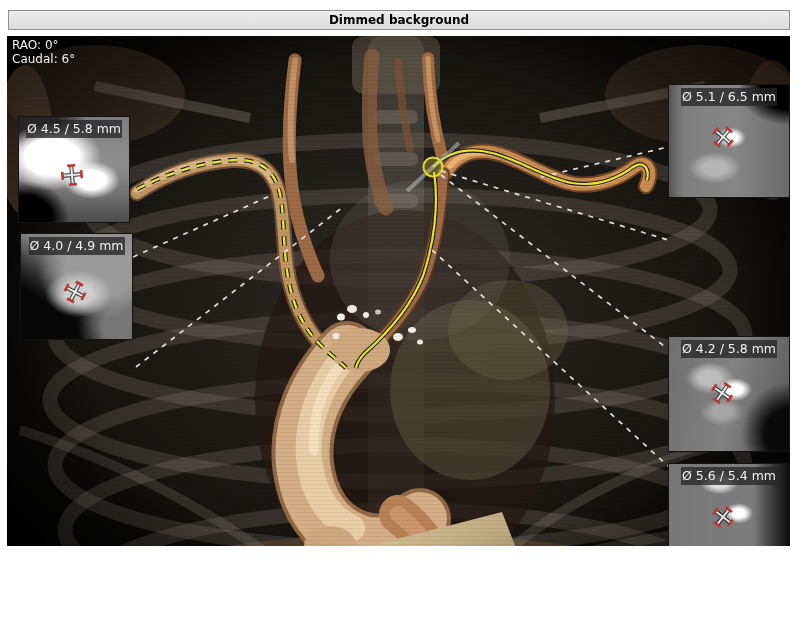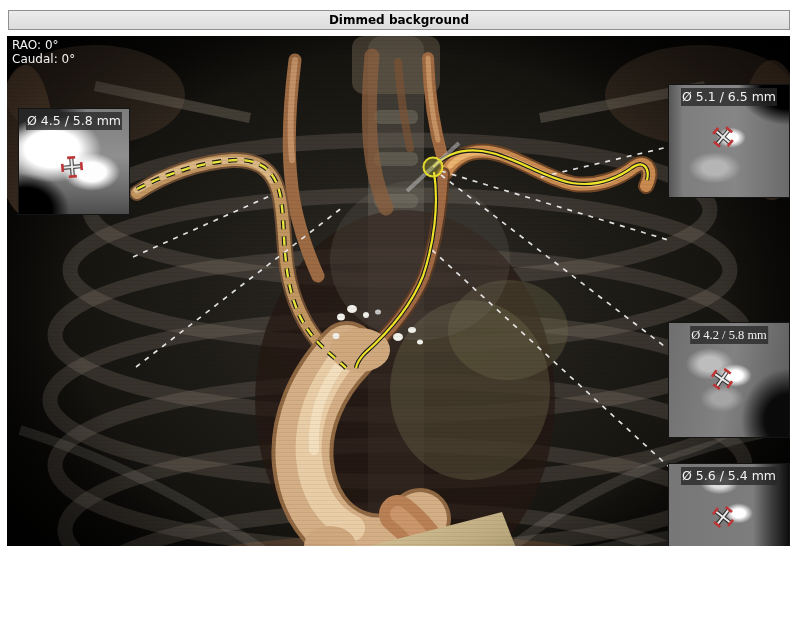--- a/index.html
+++ b/index.html
@@ -15,21 +15,21 @@
   .scene{position:absolute;inset:0;cursor:grab;}
   .scene::after{content:"";position:absolute;inset:0;pointer-events:none;
     background:repeating-linear-gradient(180deg,rgba(0,0,0,.20) 0 1px,transparent 1px 4px);opacity:.28;}
   .orient{position:absolute;left:5px;top:2px;color:#f2f2f2;font-size:12px;line-height:14px;z-index:30;}
   
   .inset{position:absolute;border:1px solid #141414;box-sizing:border-box;z-index:20;overflow:hidden;}
   .inset .lbl{position:absolute;left:50%;top:3px;transform:translateX(-50%);
     background:rgba(38,38,38,.78);color:#f2f2f2;font-size:12.5px;line-height:16px;
     padding:1px 1px;border-radius:0;white-space:nowrap;}
   .xhair{position:absolute;width:26px;height:26px;margin:-13px 0 0 -13px;}
-  .i-l1{left:11px;top:72px;width:112px;height:107px;background:
+  .i-l1{left:11px;top:80px;width:112px;height:107px;background:
     radial-gradient(45% 32% at 30% 38%,#fff 0 55%,rgba(255,255,255,0) 100%),
     radial-gradient(26% 18% at 66% 60%,#fdfdfd 0 50%,rgba(255,255,255,0) 100%),
     radial-gradient(40% 35% at 6% 96%,#000 0 60%,rgba(0,0,0,0) 100%),
     radial-gradient(50% 28% at 12% 6%,#262626 0 50%,rgba(0,0,0,0) 100%),
     linear-gradient(180deg,#7d7d7d 0%,#8f8f8f 45%,#6f6f6f 75%,#4c4c4c 100%);}
   .i-l2{left:13px;top:197px;width:113px;height:107px;background:
     radial-gradient(30% 22% at 52% 57%,#cfcfcf 0 40%,rgba(200,200,200,0) 100%),
     radial-gradient(55% 45% at 70% 35%,#9a9a9a 0 55%,rgba(140,140,140,0) 100%),
     radial-gradient(45% 40% at 96% 88%,#767676 0 50%,rgba(0,0,0,0) 100%),
     linear-gradient(212deg,#8e8e8e 0%,#848484 38%,#333 56%,#070707 70%);}
@@ -42,26 +42,26 @@
   .i-r1{left:661px;top:48px;width:122px;height:114px;background:
     radial-gradient(12% 9% at 52% 47%,#fff 0 45%,rgba(255,255,255,0) 100%),
     radial-gradient(22% 14% at 38% 74%,#b5b5b5 0 45%,rgba(181,181,181,0) 100%),
     radial-gradient(42% 32% at 100% 4%,#000 0 55%,rgba(0,0,0,0) 100%),
     linear-gradient(90deg,#565656 0%,#7e7e7e 12%,#868686 55%,#6a6a6a 100%);}
   .i-r2{left:661px;top:171px;width:122px;height:115px;background:
     radial-gradient(16% 12% at 58% 80%,#fff 0 55%,rgba(255,255,255,0) 100%),
     radial-gradient(12% 10% at 72% 66%,#f0f0f0 0 45%,rgba(240,240,240,0) 100%),
     radial-gradient(45% 35% at 100% 8%,#000 0 60%,rgba(0,0,0,0) 100%),
     linear-gradient(120deg,#8a8a8a 0%,#808080 55%,#4f4f4f 100%);}
-  .i-r3{left:661px;top:286px;width:122px;height:116px;background:
+  .i-r3{left:661px;top:300px;width:122px;height:116px;background:
     radial-gradient(14% 10% at 55% 46%,#fff 0 45%,rgba(255,255,255,0) 100%),
     radial-gradient(20% 14% at 34% 36%,#bdbdbd 0 45%,rgba(189,189,189,0) 100%),
     radial-gradient(18% 12% at 44% 66%,#a5a5a5 0 45%,rgba(165,165,165,0) 100%),
     radial-gradient(40% 45% at 100% 85%,#0a0a0a 0 50%,rgba(0,0,0,0) 100%),
-    linear-gradient(100deg,#6f6f6f 0%,#828282 50%,#5a5a5a 100%); font-family: Liberation Serif, serif;}
+    linear-gradient(100deg,#6f6f6f 0%,#828282 50%,#5a5a5a 100%);}
   .i-r4{left:661px;top:427px;width:122px;height:114px;background:
     radial-gradient(16% 10% at 42% 17%,#dedede 0 45%,rgba(222,222,222,0) 100%),
     radial-gradient(12% 9% at 58% 44%,#fff 0 45%,rgba(255,255,255,0) 100%),
     linear-gradient(90deg,#777 0%,#7d7d7d 70%,#3b3b3b 86%,#0d0d0d 100%);}
 </style>
 </head>
 <body>
 
 <div class="app">
 
@@ -212,21 +212,21 @@
         <ellipse cx="733" cy="607" rx="3.5" ry="2.5" fill="#4a3326"></ellipse>
         <ellipse cx="741" cy="607" rx="3.5" ry="2.5" fill="#4a3326"></ellipse>
       </g>
 
       <rect x="7" y="36" width="783" height="592" fill="url(#vig)"></rect>
     </svg>
     </div>
 
     <div class="orient">
       <div>RAO: 0°</div>
-      <div>Caudal: 0°</div>
+      <div>Caudal: 6°</div>
     </div>
 
     <div class="inset i-l1">
       <span class="lbl">Ø 4.5 / 5.8 mm</span>
       <span class="xhair" style="left:48%;top:55%;transform:rotate(-5deg);"><svg viewBox="0 0 26 26" width="26" height="26">
   <g stroke="#1a1a1a" stroke-width="4.2" opacity="0.8">
     <line x1="13" y1="4" x2="13" y2="22"></line>
               <line x1="4" y1="13" x2="22" y2="13"></line>
             </g>
   <g stroke="#e8e8e8" stroke-width="2">
@@ -234,20 +234,39 @@
               <line x1="4" y1="13" x2="22" y2="13"></line>
             </g>
   <g stroke="#bf3434" stroke-width="2.6">
     <line x1="9" y1="3.5" x2="17" y2="3.5"></line>
               <line x1="9" y1="22.5" x2="17" y2="22.5"></line>
     <line x1="3.5" y1="9" x2="3.5" y2="17"></line>
               <line x1="22.5" y1="9" x2="22.5" y2="17"></line>
             </g>
 </svg></span>
     </div>
+    <div class="inset i-l2">
+      <span class="lbl">Ø 4.0 / 4.9 mm</span>
+      <span class="xhair" style="left:49%;top:55%;transform:rotate(28deg);"><svg viewBox="0 0 26 26" width="26" height="26">
+  <g stroke="#1a1a1a" stroke-width="4.2" opacity="0.8">
+    <line x1="13" y1="4" x2="13" y2="22"></line>
+              <line x1="4" y1="13" x2="22" y2="13"></line>
+            </g>
+  <g stroke="#e8e8e8" stroke-width="2">
+    <line x1="13" y1="4" x2="13" y2="22"></line>
+              <line x1="4" y1="13" x2="22" y2="13"></line>
+            </g>
+  <g stroke="#bf3434" stroke-width="2.6">
+    <line x1="9" y1="3.5" x2="17" y2="3.5"></line>
+              <line x1="9" y1="22.5" x2="17" y2="22.5"></line>
+    <line x1="3.5" y1="9" x2="3.5" y2="17"></line>
+              <line x1="22.5" y1="9" x2="22.5" y2="17"></line>
+            </g>
+</svg></span>
+    </div>
     <div class="inset i-r1">
       <span class="lbl">Ø 5.1 / 6.5 mm</span>
       <span class="xhair" style="left:45%;top:46%;transform:rotate(40deg);"><svg viewBox="0 0 26 26" width="26" height="26">
   <g stroke="#1a1a1a" stroke-width="4.2" opacity="0.8">
     <line x1="13" y1="4" x2="13" y2="22"></line>
               <line x1="4" y1="13" x2="22" y2="13"></line>
             </g>
   <g stroke="#e8e8e8" stroke-width="2">
     <line x1="13" y1="4" x2="13" y2="22"></line>
               <line x1="4" y1="13" x2="22" y2="13"></line>

